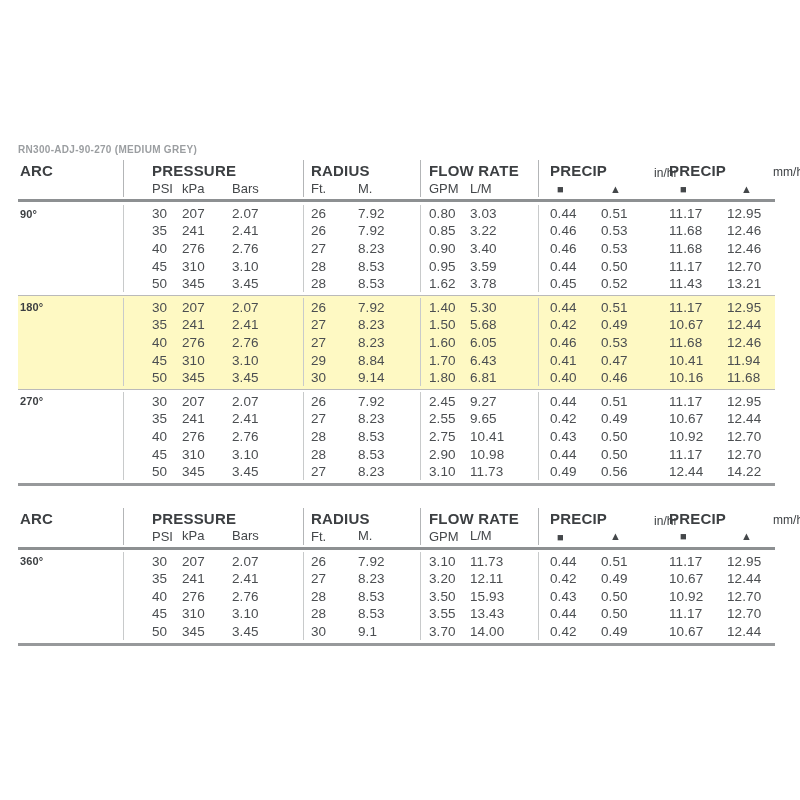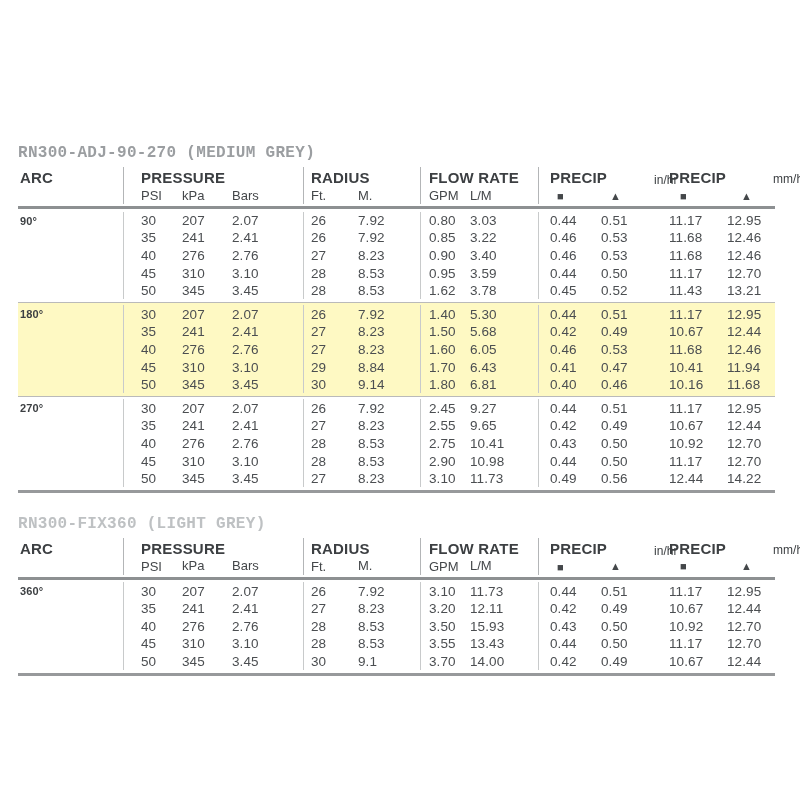--- a/index.html
+++ b/index.html
@@ -6,23 +6,22 @@
   body {
     width:800px; height:800px; background:#ffffff;
     font-family:"Liberation Sans", sans-serif;
     color:#4b4e51;
     -webkit-font-smoothing:antialiased;
   }
   .content { position:absolute; left:18px; top:144px; width:757px; }
 
   .tbl { margin-bottom:22px; }
   .tbl-title {
-    font-weight:bold; font-size:16px; letter-spacing:0.3px;
+    font-weight:bold; font-size:10px; letter-spacing:0.3px;
     margin:0 0 5px 0;
-    font-family:Liberation Mono, monospace;
   }
   .tbl-title.medium { color:#9b9ea1; }
   .tbl-title.light  { color:#bec1c3; }
 
   .grid-row {
     display:grid;
     grid-template-columns:105px 49px 53px 78px 52px 65px 48px 70px 60px 62px 65px 50px;
     align-items:center;
   }
 
@@ -33,21 +32,21 @@
     font-weight:bold; font-size:15px; color:#3c3f42; letter-spacing:0.2px;
     white-space:nowrap; line-height:19px;
   }
   .hdr-unit { font-weight:normal; font-size:12px; color:#3c3f42; margin-left:3px;padding-left:44px; }
   .hdr-sub  { font-size:13px; color:#44474a; line-height:16px; }
   .sym { font-size:11px; color:#44474a; }
   .hdr-rule { height:3px; background:#8d9092; margin-top:2px; }
 
   
   .p-arc  { padding-left:2px; }
-  .p-c1   { padding-left:17px; }
+  .p-c1   { padding-left:28px; }
   .p-c2   { padding-left:10px; }
   .p-c3   { padding-left:7px; }
   .p-c4   { padding-left:7px; }
   .p-c5   { padding-left:3px; }
   .p-c6   { padding-left:8px; }
   .p-c7   { padding-left:2px; }
   .p-c8   { padding-left:11px; }
   .p-c9   { padding-left:3px; }
   .p-c10  { padding-left:9px; }
   .p-c11  { padding-left:2px; }
@@ -336,21 +335,20 @@
             <div class="cell p-c9">0.56</div>
             <div class="cell p-c10">12.44</div>
             <div class="cell p-c11">14.22</div>
           </div>
         </div>
       </div>
     <div class="tbl-bottom"></div>
   </div>
 
   <div class="tbl">
-    <div class="tbl-title light">RN300-FIX360 (LIGHT GREY)</div>
     <div>
         <div class="grid-row hdr-group-row">
           <div class="hdr-label p-arc">ARC</div>
           <div class="g-pressure p-c1 vlineh">
             <span class="hdr-label">PRESSURE</span>
           </div>
           <div class="g-radius p-c4 vlineh">
             <span class="hdr-label">RADIUS</span>
           </div>
           <div class="g-flow p-c6 vlineh">

